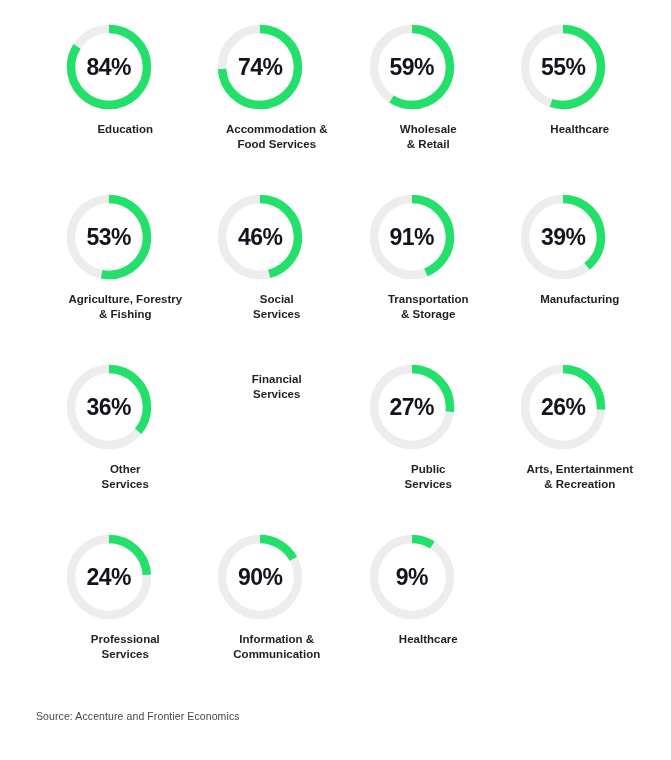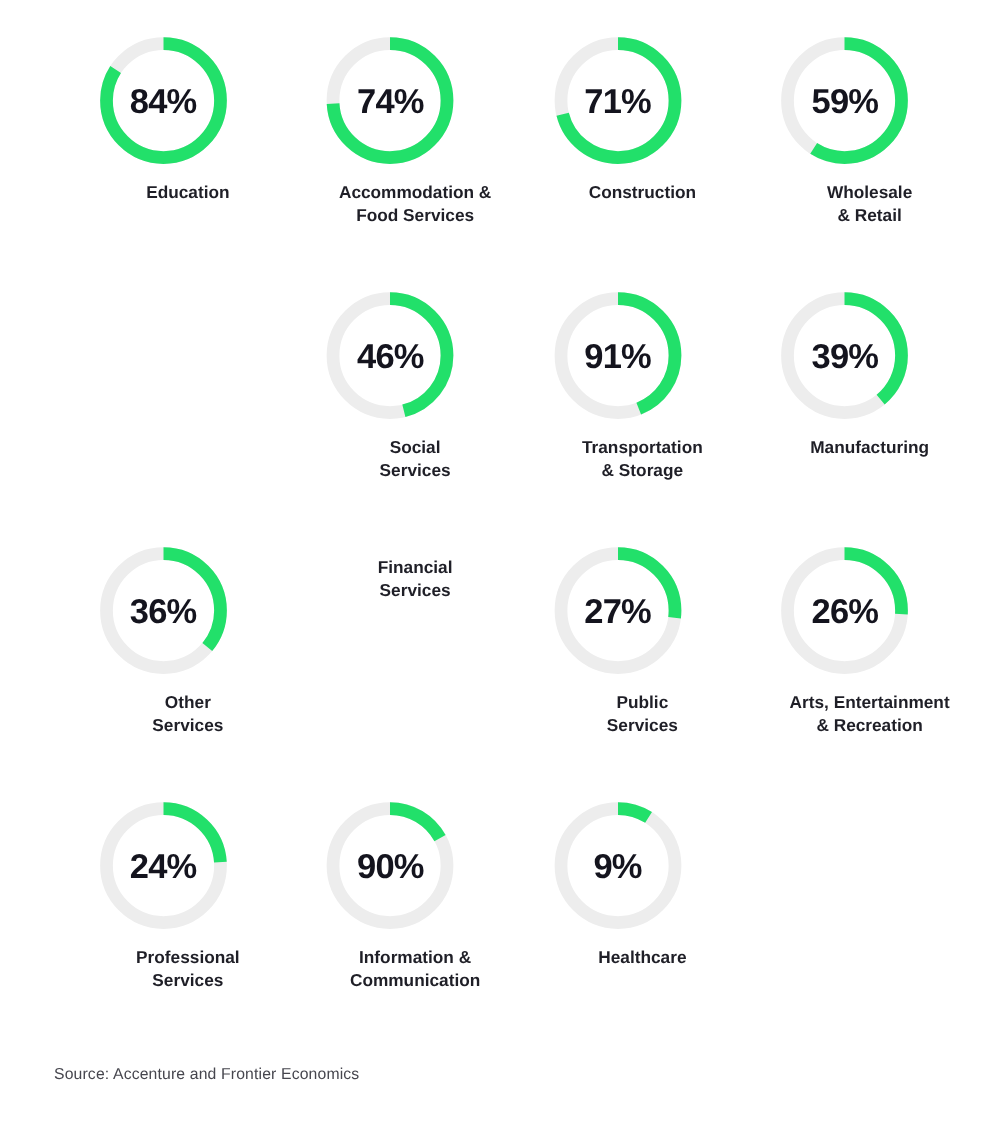--- a/index.html
+++ b/index.html
@@ -107,38 +107,47 @@
         </svg>
         <div class="donut-value">74%</div>
       </div>
       <div class="donut-label">Accommodation &amp;
 Food Services</div>
     </div>
     <div class="donut-cell">
       <div class="donut-wrap">
         <svg viewBox="0 0 90 90">
           <circle cx="45" cy="45" r="38" fill="none" stroke="#EDEDED" stroke-width="8.5"></circle>
-          <circle cx="45" cy="45" r="38" fill="none" stroke="#22E06A" stroke-width="8.5" stroke-linecap="butt" stroke-dasharray="169.52033958770522 69.24070208511904"></circle>
-        </svg>
-        <div class="donut-value">71%</div>
-      </div>
-      <div class="donut-label">Construction</div>
-    </div>
-    <div class="donut-cell">
-      <div class="donut-wrap">
-        <svg viewBox="0 0 90 90">
-          <circle cx="45" cy="45" r="38" fill="none" stroke="#EDEDED" stroke-width="8.5"></circle>
           <circle cx="45" cy="45" r="38" fill="none" stroke="#22E06A" stroke-width="8.5" stroke-linecap="butt" stroke-dasharray="140.8690145869663 97.89202708585796"></circle>
         </svg>
         <div class="donut-value">59%</div>
       </div>
       <div class="donut-label">Wholesale
 &amp; Retail</div>
     </div>
     <div class="donut-cell">
+      <div class="donut-wrap">
+        <svg viewBox="0 0 90 90">
+          <circle cx="45" cy="45" r="38" fill="none" stroke="#EDEDED" stroke-width="8.5"></circle>
+          <circle cx="45" cy="45" r="38" fill="none" stroke="#22E06A" stroke-width="8.5" stroke-linecap="butt" stroke-dasharray="131.31857292005336 107.4424687527709"></circle>
+        </svg>
+        <div class="donut-value">55%</div>
+      </div>
+      <div class="donut-label">Healthcare</div>
+    </div>
+    <div class="donut-cell">
+      <div class="donut-wrap">
+        <svg viewBox="0 0 90 90">
+          <circle cx="45" cy="45" r="38" fill="none" stroke="#EDEDED" stroke-width="8.5"></circle>
+          <circle cx="45" cy="45" r="38" fill="none" stroke="#22E06A" stroke-width="8.5" stroke-linecap="butt" stroke-dasharray="126.54335208659687 112.2176895862274"></circle>
+        </svg>
+        <div class="donut-value">53%</div>
+      </div>
+      <div class="donut-label">Agriculture, Forestry
+&amp; Fishing</div>
     </div>
     <div class="donut-cell">
       <div class="donut-wrap">
         <svg viewBox="0 0 90 90">
           <circle cx="45" cy="45" r="38" fill="none" stroke="#EDEDED" stroke-width="8.5"></circle>
           <circle cx="45" cy="45" r="38" fill="none" stroke="#22E06A" stroke-width="8.5" stroke-linecap="butt" stroke-dasharray="109.83007916949917 128.93096250332508"></circle>
         </svg>
         <div class="donut-value">46%</div>
       </div>
       <div class="donut-label">Social

